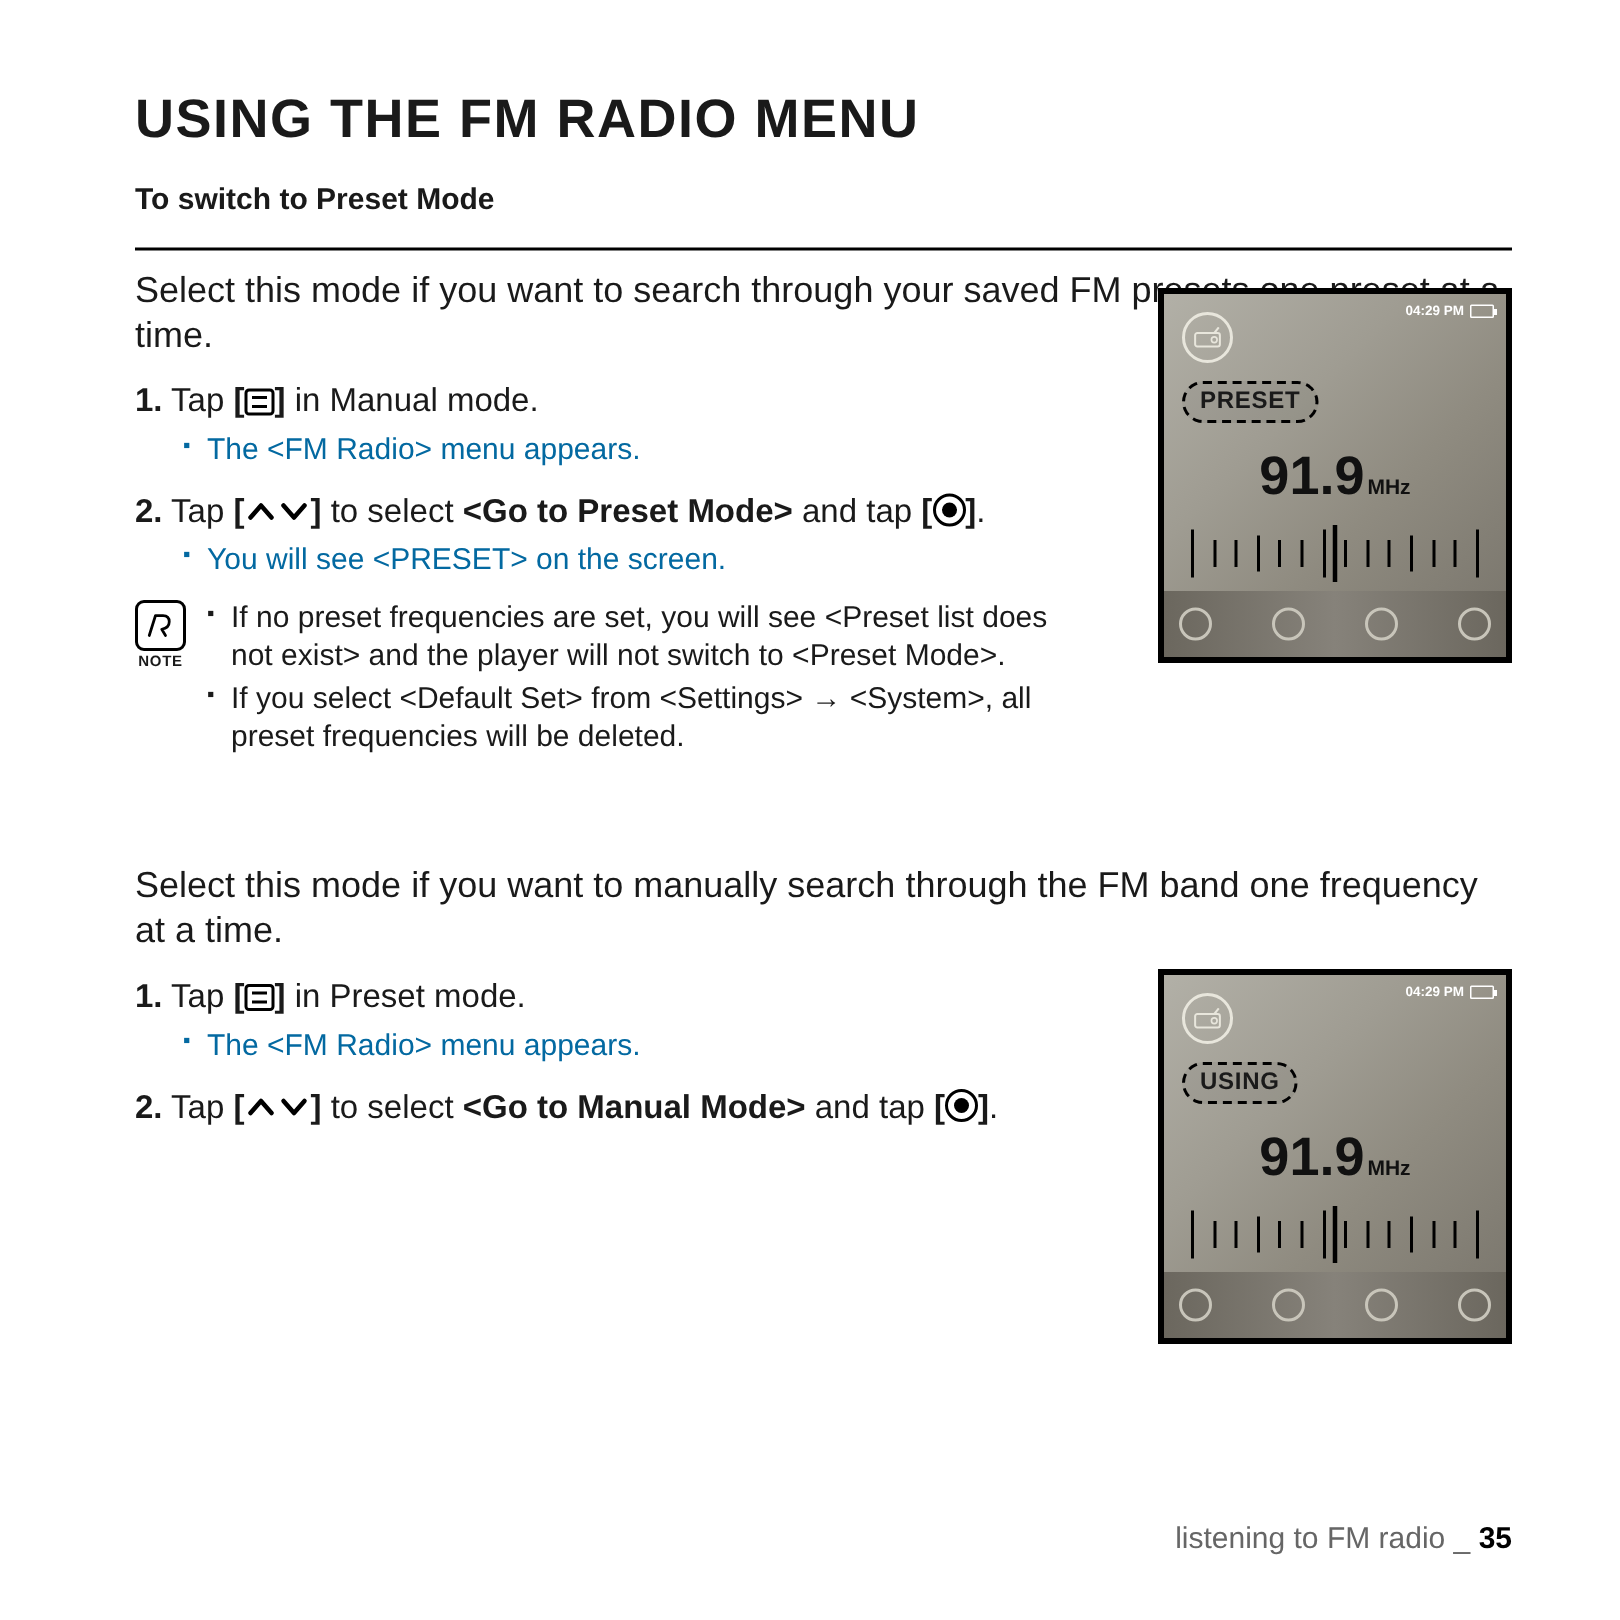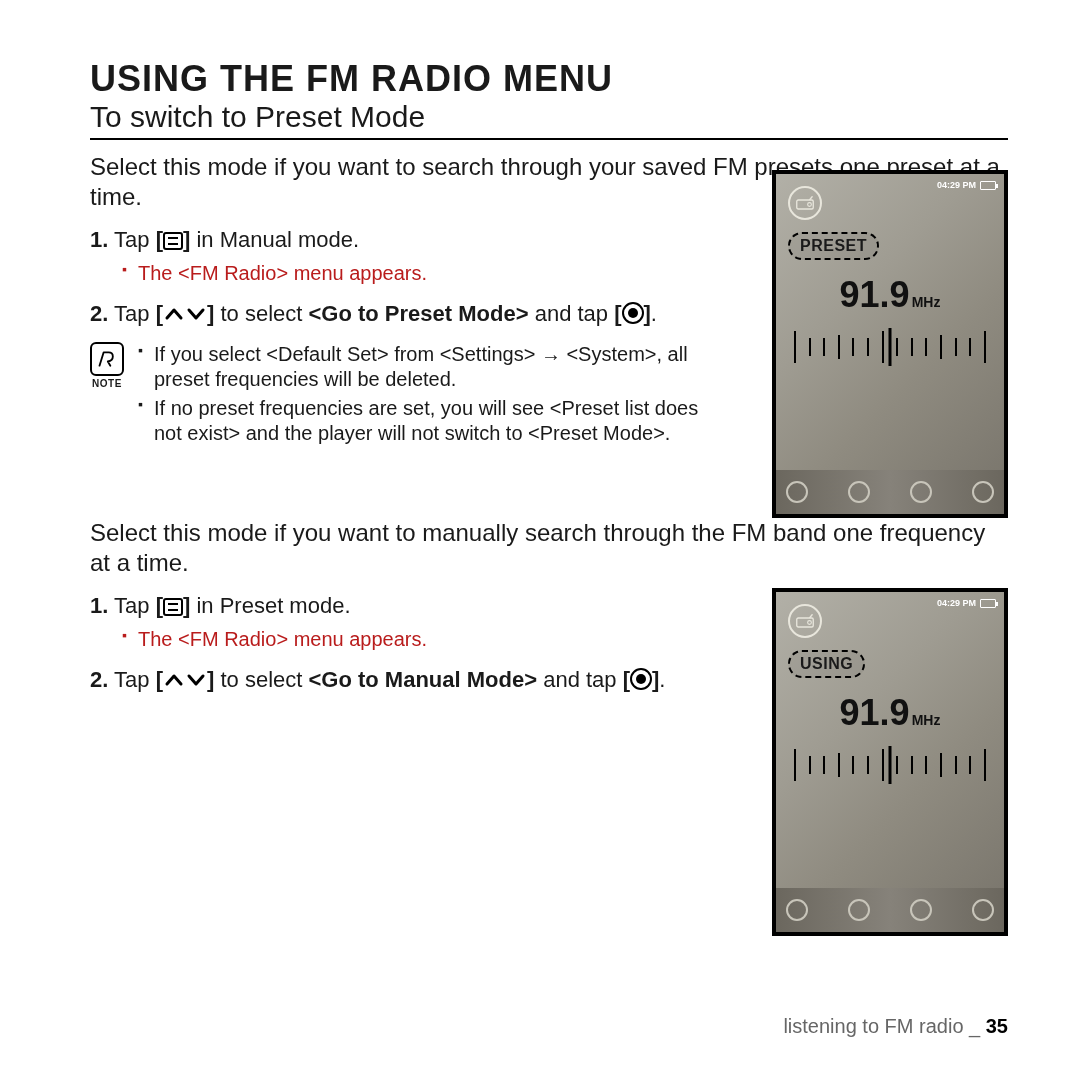--- a/index.html
+++ b/index.html
@@ -7,26 +7,27 @@
   body {
     font-family: Arial, Helvetica, sans-serif;
     color: #1a1a1a;
     padding: 58px 72px 40px 90px;
     position: relative;
   }
   .main-title {
     font-size: 36px;
     font-weight: 900;
     letter-spacing: 1px;
+    margin-bottom: 22px;
   }
   .section-heading {
-    font-size: 30px;
-    font-weight: 400;
+    font-size: 20px;
+    font-weight: 700;
     border-bottom: 2px solid #000;
-    padding-bottom: 4px;
+    padding-bottom: 20px;
     margin-bottom: 12px;
   }
   .intro {
     font-size: 24px;
     line-height: 1.25;
     margin-bottom: 14px;
   }
   .section-block { position: relative; margin-bottom: 68px; }
   .steps-wrap { padding-right: 280px; }
   ol.steps { list-style: none; }
@@ -34,21 +35,21 @@
   ol.steps .num { font-weight: 900; }
   .sub {
     list-style: none;
     margin: 6px 0 0 32px;
   }
   .sub li {
     font-size: 20px;
     line-height: 1.25;
     position: relative;
     padding-left: 16px;
-    color: #b91c1c;
+    color: #0369a1;
   }
   .sub li::before {
     content: "▪";
     position: absolute;
     left: 0;
     top: 0;
     font-size: 14px;
   }
   .icon-inline {
     display: inline-flex;
@@ -116,21 +117,21 @@
     content: "▪";
     position: absolute;
     left: 0; top: 0;
     font-size: 14px;
   }
   .device {
     position: absolute;
     right: 0;
     top: 70px;
     width: 236px;
-    height: 348px;
+    height: 250px;
     border: 4px solid #000;
     background: linear-gradient(135deg,#b2b0a7 0%,#9f9c92 35%,#8f8b80 60%,#77736a 100%);
     overflow: hidden;
   }
   .device .statusbar {
     position: absolute;
     top: 6px; right: 8px;
     font-size: 9px;
     font-weight: 700;
     color: #fff;
@@ -228,36 +229,39 @@
           </ul>
       </li>
       <li>
         <span class="num">2.</span>
         <span>Tap </span><b>[<span class="icon-inline icon-updown">
               <svg viewBox="0 0 44 20">
                 <path d="M4 14 L11 6 L18 14" fill="none" stroke="#000" stroke-width="3" stroke-linecap="round" stroke-linejoin="round"></path>
                 <path d="M26 6 L33 14 L40 6" fill="none" stroke="#000" stroke-width="3" stroke-linecap="round" stroke-linejoin="round"></path>
               </svg>
             </span>]</b><span> to select </span><b>&lt;Go to Preset Mode&gt;</b><span> and tap </span><b>[</b><span class="icon-inline icon-select"></span><b>]</b>.
+        <ul class="sub">
+            <li>You will see &lt;PRESET&gt; on the screen.</li>
+          </ul>
       </li>
     </ol>
   </div>
 
   <div class="note-row">
     <div class="note-badge">
       <div class="box">
           <svg viewBox="0 0 24 24">
             <path d="M3 20 L8 4 L14 4 Q19 4 19 9 Q19 14 13 15 L16 20" fill="none" stroke="#000" stroke-width="2.2" stroke-linecap="round" stroke-linejoin="round"></path>
           </svg>
         </div>
       <div class="lbl">NOTE</div>
     </div>
     <ul class="note-list">
+      <li>If no preset frequencies are set, you will see &lt;Preset list does not exist&gt; and the player will not switch to &lt;Preset Mode&gt;.</li>
       <li>If you select &lt;Default Set&gt; from &lt;Settings&gt; → &lt;System&gt;, all preset frequencies will be deleted.</li>
-      <li>If no preset frequencies are set, you will see &lt;Preset list does not exist&gt; and the player will not switch to &lt;Preset Mode&gt;.</li>
     </ul>
   </div>
 
   <div class="device">
     <div class="radio-circ">
       <svg viewBox="0 0 24 18">
           <rect x="1" y="5" width="22" height="12" rx="2" fill="none" stroke="#e8e6dc" stroke-width="1.8"></rect>
           <line x1="18" y1="5" x2="22" y2="0" stroke="#e8e6dc" stroke-width="1.8"></line>
           <circle cx="18" cy="11" r="2.5" fill="none" stroke="#e8e6dc" stroke-width="1.5"></circle>
         </svg>

